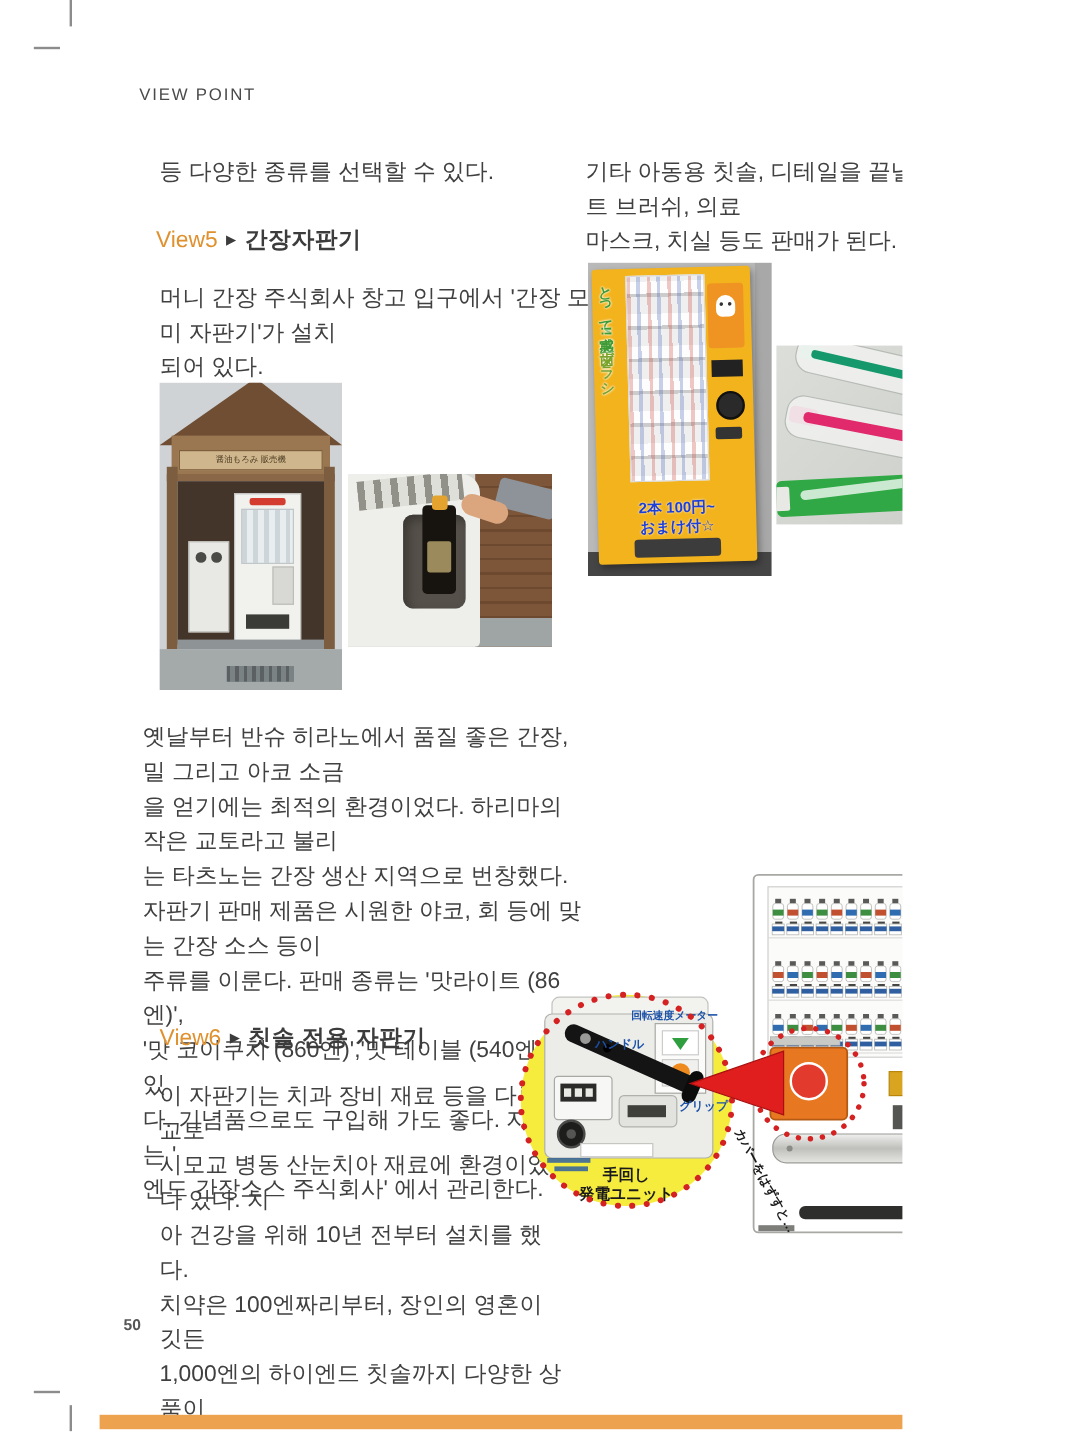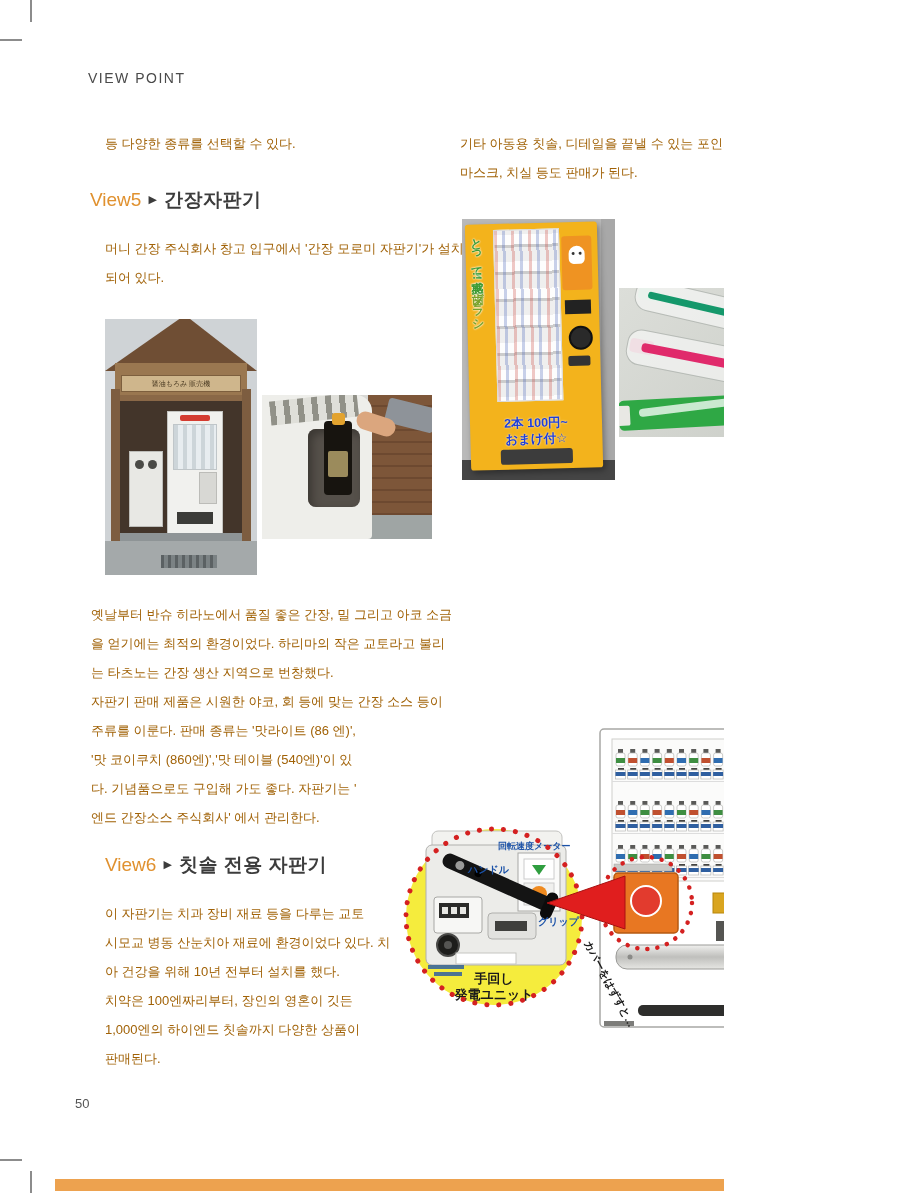--- a/index.html
+++ b/index.html
@@ -1,25 +1,25 @@
 <!DOCTYPE html>
 <html><head>
 <meta charset="utf-8">
 <style>
   html,body{margin:0;padding:0;background:#ffffff;}
   #page{position:relative;width:724px;height:1193px;background:#ffffff;overflow:hidden;
-        font-family:"Liberation Sans","DejaVu Sans",sans-serif;}
+        font-family:"Liberation Sans","DejaVu Sans",sans-serif;margin-left:28px;}
   .cropmark{position:absolute;background:#8c8c8c;}
   .masthead{position:absolute;left:88px;top:70px;font-size:14px;letter-spacing:1.5px;color:#4a4a4a;}
-  .para{position:absolute;white-space:pre-line;font-size:13px;line-height:29px;color:#a16207;}
+  .para{position:absolute;white-space:pre-line;font-size:19px;line-height:29px;color:#404040;}
   .view-heading{position:absolute;font-size:19px;}
   .view-label{color:#e0912f;}
   .view-arrow{font-size:11px;color:#3c3c3c;margin:0 7px;vertical-align:3px;}
   .view-title{font-weight:bold;color:#3c3c3c;letter-spacing:0.5px;}
-  .pagenum{position:absolute;left:75px;top:1096px;font-size:13px;color:#555;}
+  .pagenum{position:absolute;left:75px;top:1096px;font-size:13px;color:#555;font-weight:bold;}
   .footerbar{position:absolute;left:55px;top:1179px;width:790px;height:12px;background:#eda24f;}
   .photo{position:absolute;overflow:hidden;}
   .abs{position:absolute;}
   
   .p1{background:#cfd3d6;}
   .p1-roof{width:0;height:0;border-left:80px solid transparent;border-right:72px solid transparent;border-bottom:56px solid #6f4e34;left:0;top:-4px;}
   .p1-gable{left:10px;top:44px;width:132px;height:34px;background:#9a7750;}
   .p1-sign{left:16px;top:56px;width:118px;height:15px;background:#cfb68c;border:1px solid #7d5f3e;
            font-size:7px;color:#4a3a22;text-align:center;line-height:15px;overflow:hidden;}
   .p1-beam{left:6px;top:76px;width:140px;height:6px;background:#8a6847;}
@@ -96,21 +96,21 @@
   <div class="cropmark" style="left:878px;top:39px;width:22px;height:2px;"></div>
   <div class="cropmark" style="left:30px;top:1171px;width:2px;height:22px;"></div>
   <div class="cropmark" style="left:0;top:1159px;width:22px;height:2px;"></div>
   <div class="cropmark" style="left:867px;top:1171px;width:2px;height:22px;"></div>
   <div class="cropmark" style="left:878px;top:1159px;width:22px;height:2px;"></div>
 
   <div class="masthead">VIEW POINT</div>
 
   <div class="para" style="left:105px;top:129px;width:360px;">등 다양한 종류를 선택할 수 있다.</div>
 
-  <div class="view-heading" style="left:90px;top:187px;">
+  <div class="view-heading" style="left:102px;top:187px;">
     <span class="view-label">View5</span><span class="view-arrow">▶</span><span class="view-title">간장자판기</span>
   </div>
 
   <div class="para" style="left:105px;top:234px;width:380px;">머니 간장 주식회사 창고 입구에서 '간장 모로미 자판기'가 설치
 되어 있다.</div>
 
   <div class="photo p1" style="left:105px;top:319px;width:152px;height:256px;">
     <div class="abs p1-roof"></div>
     <div class="abs p1-gable"></div>
     <div class="abs p1-sign">醤油もろみ 販売機</div>

